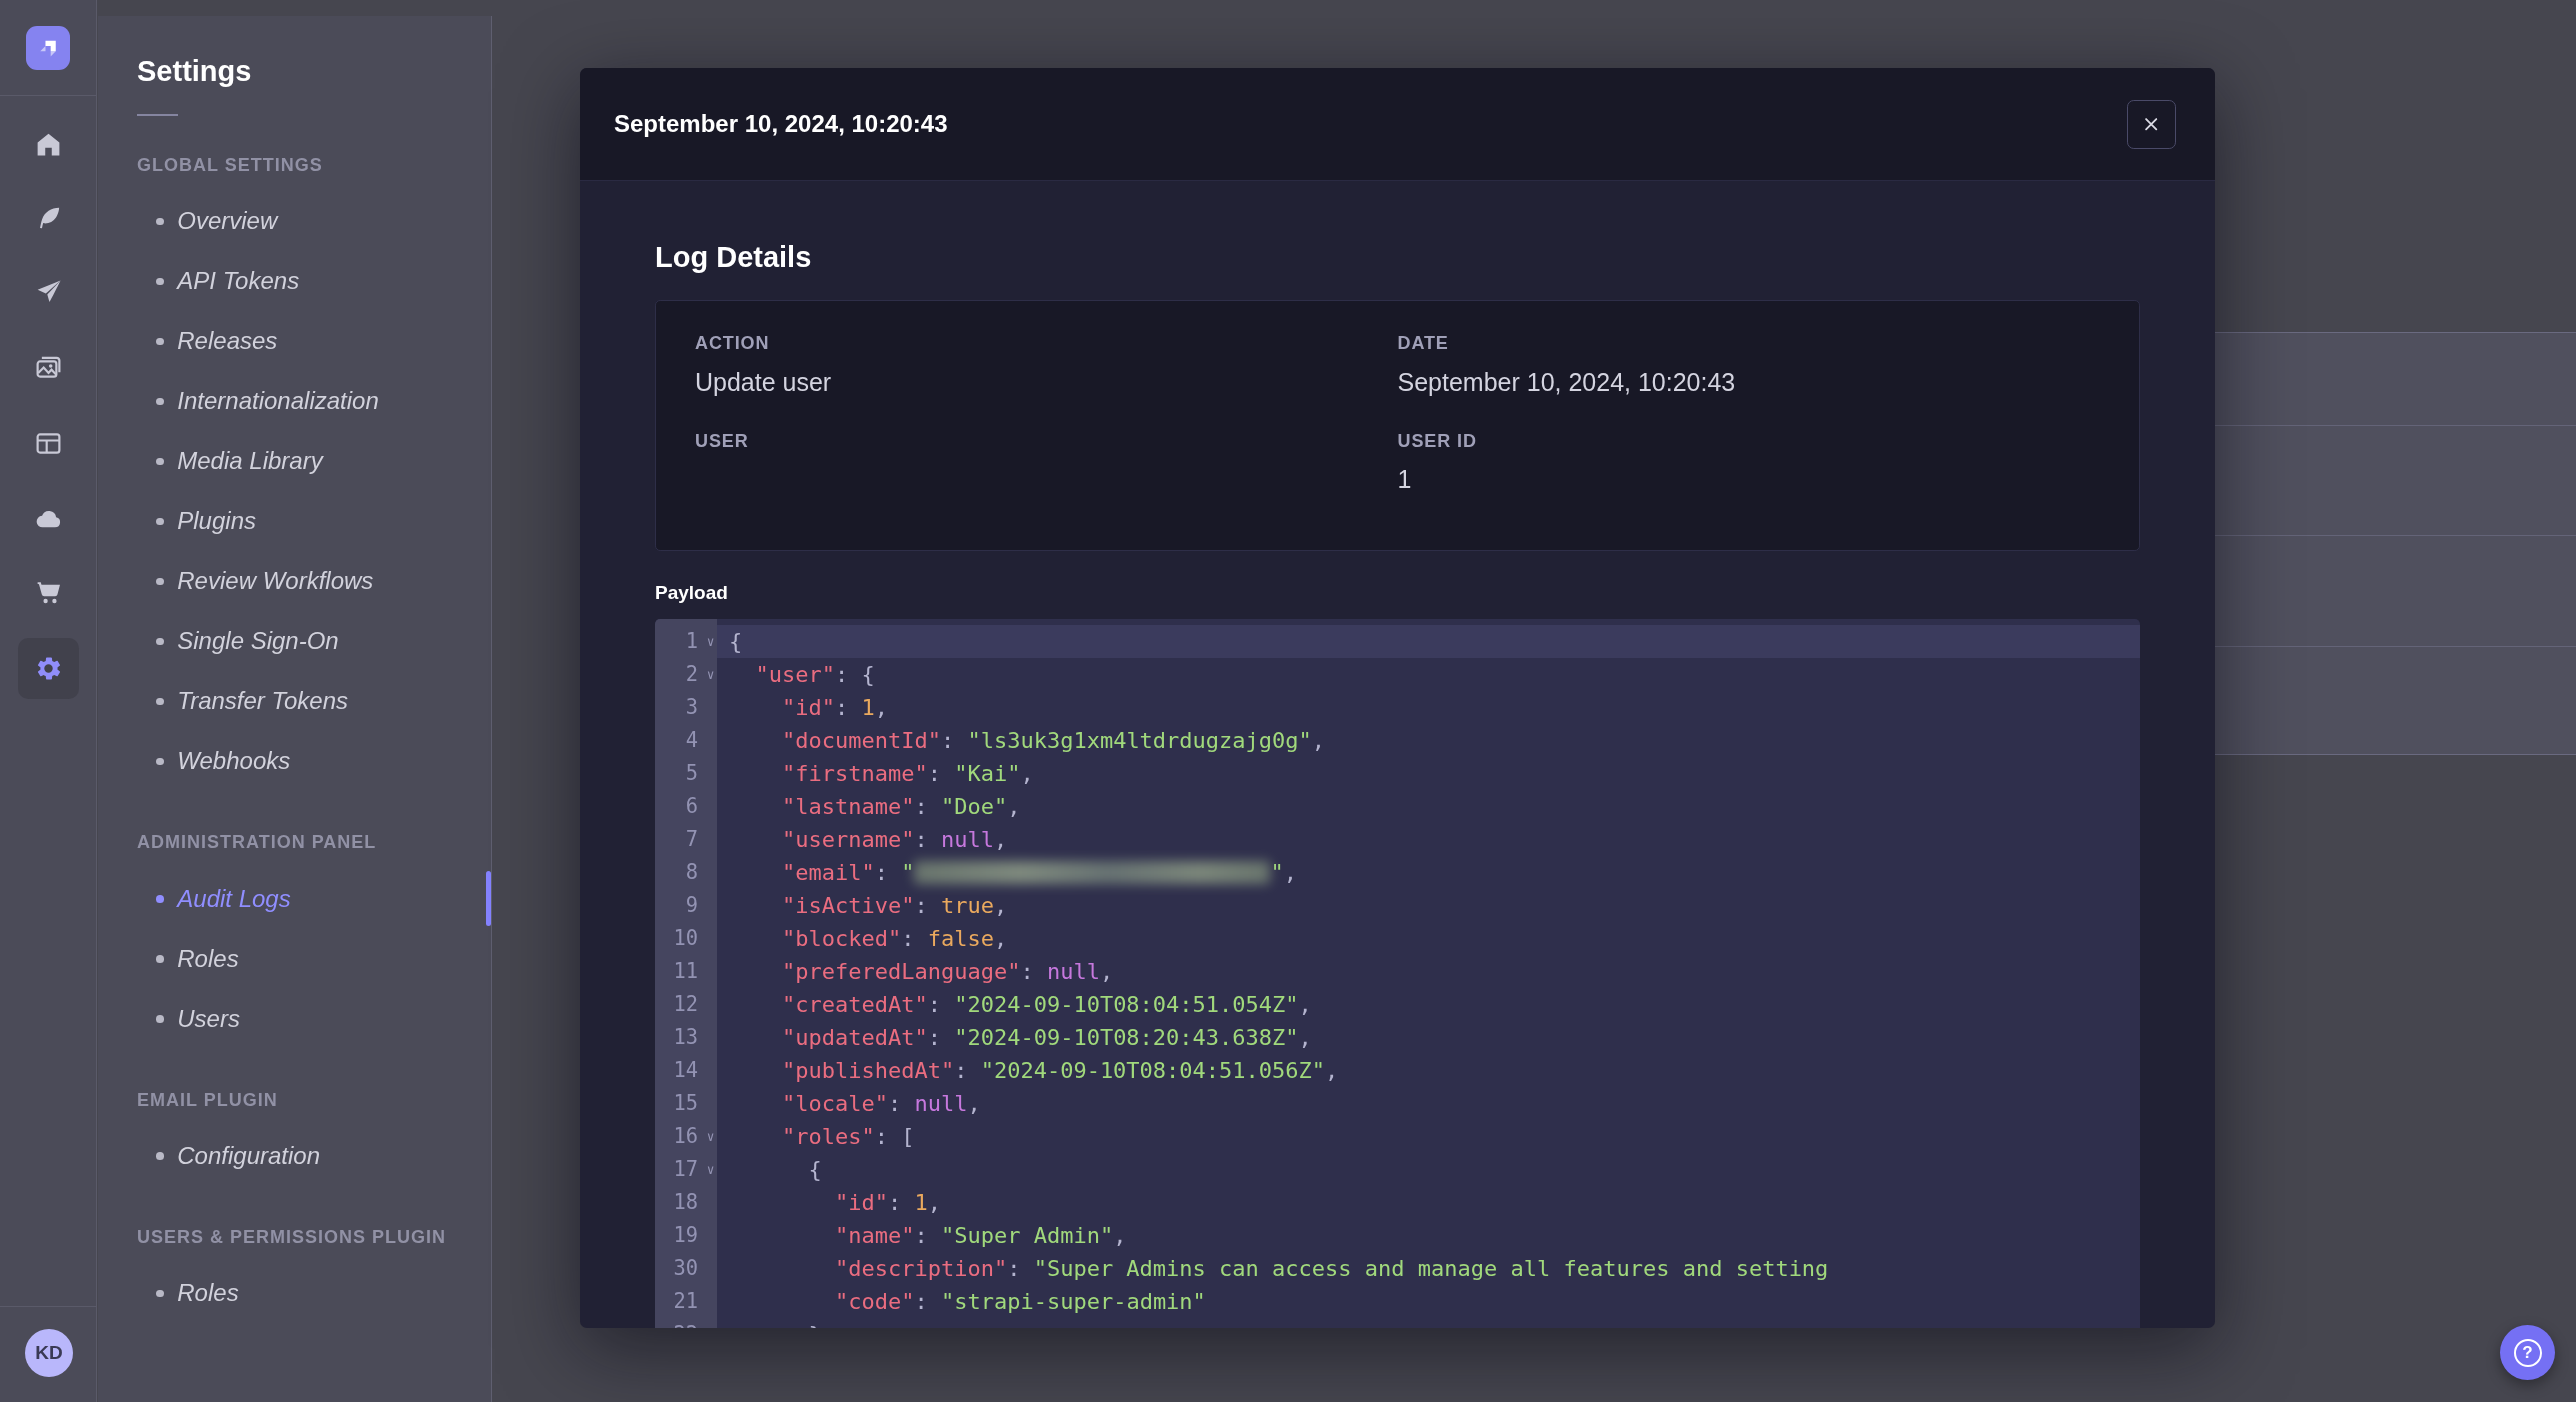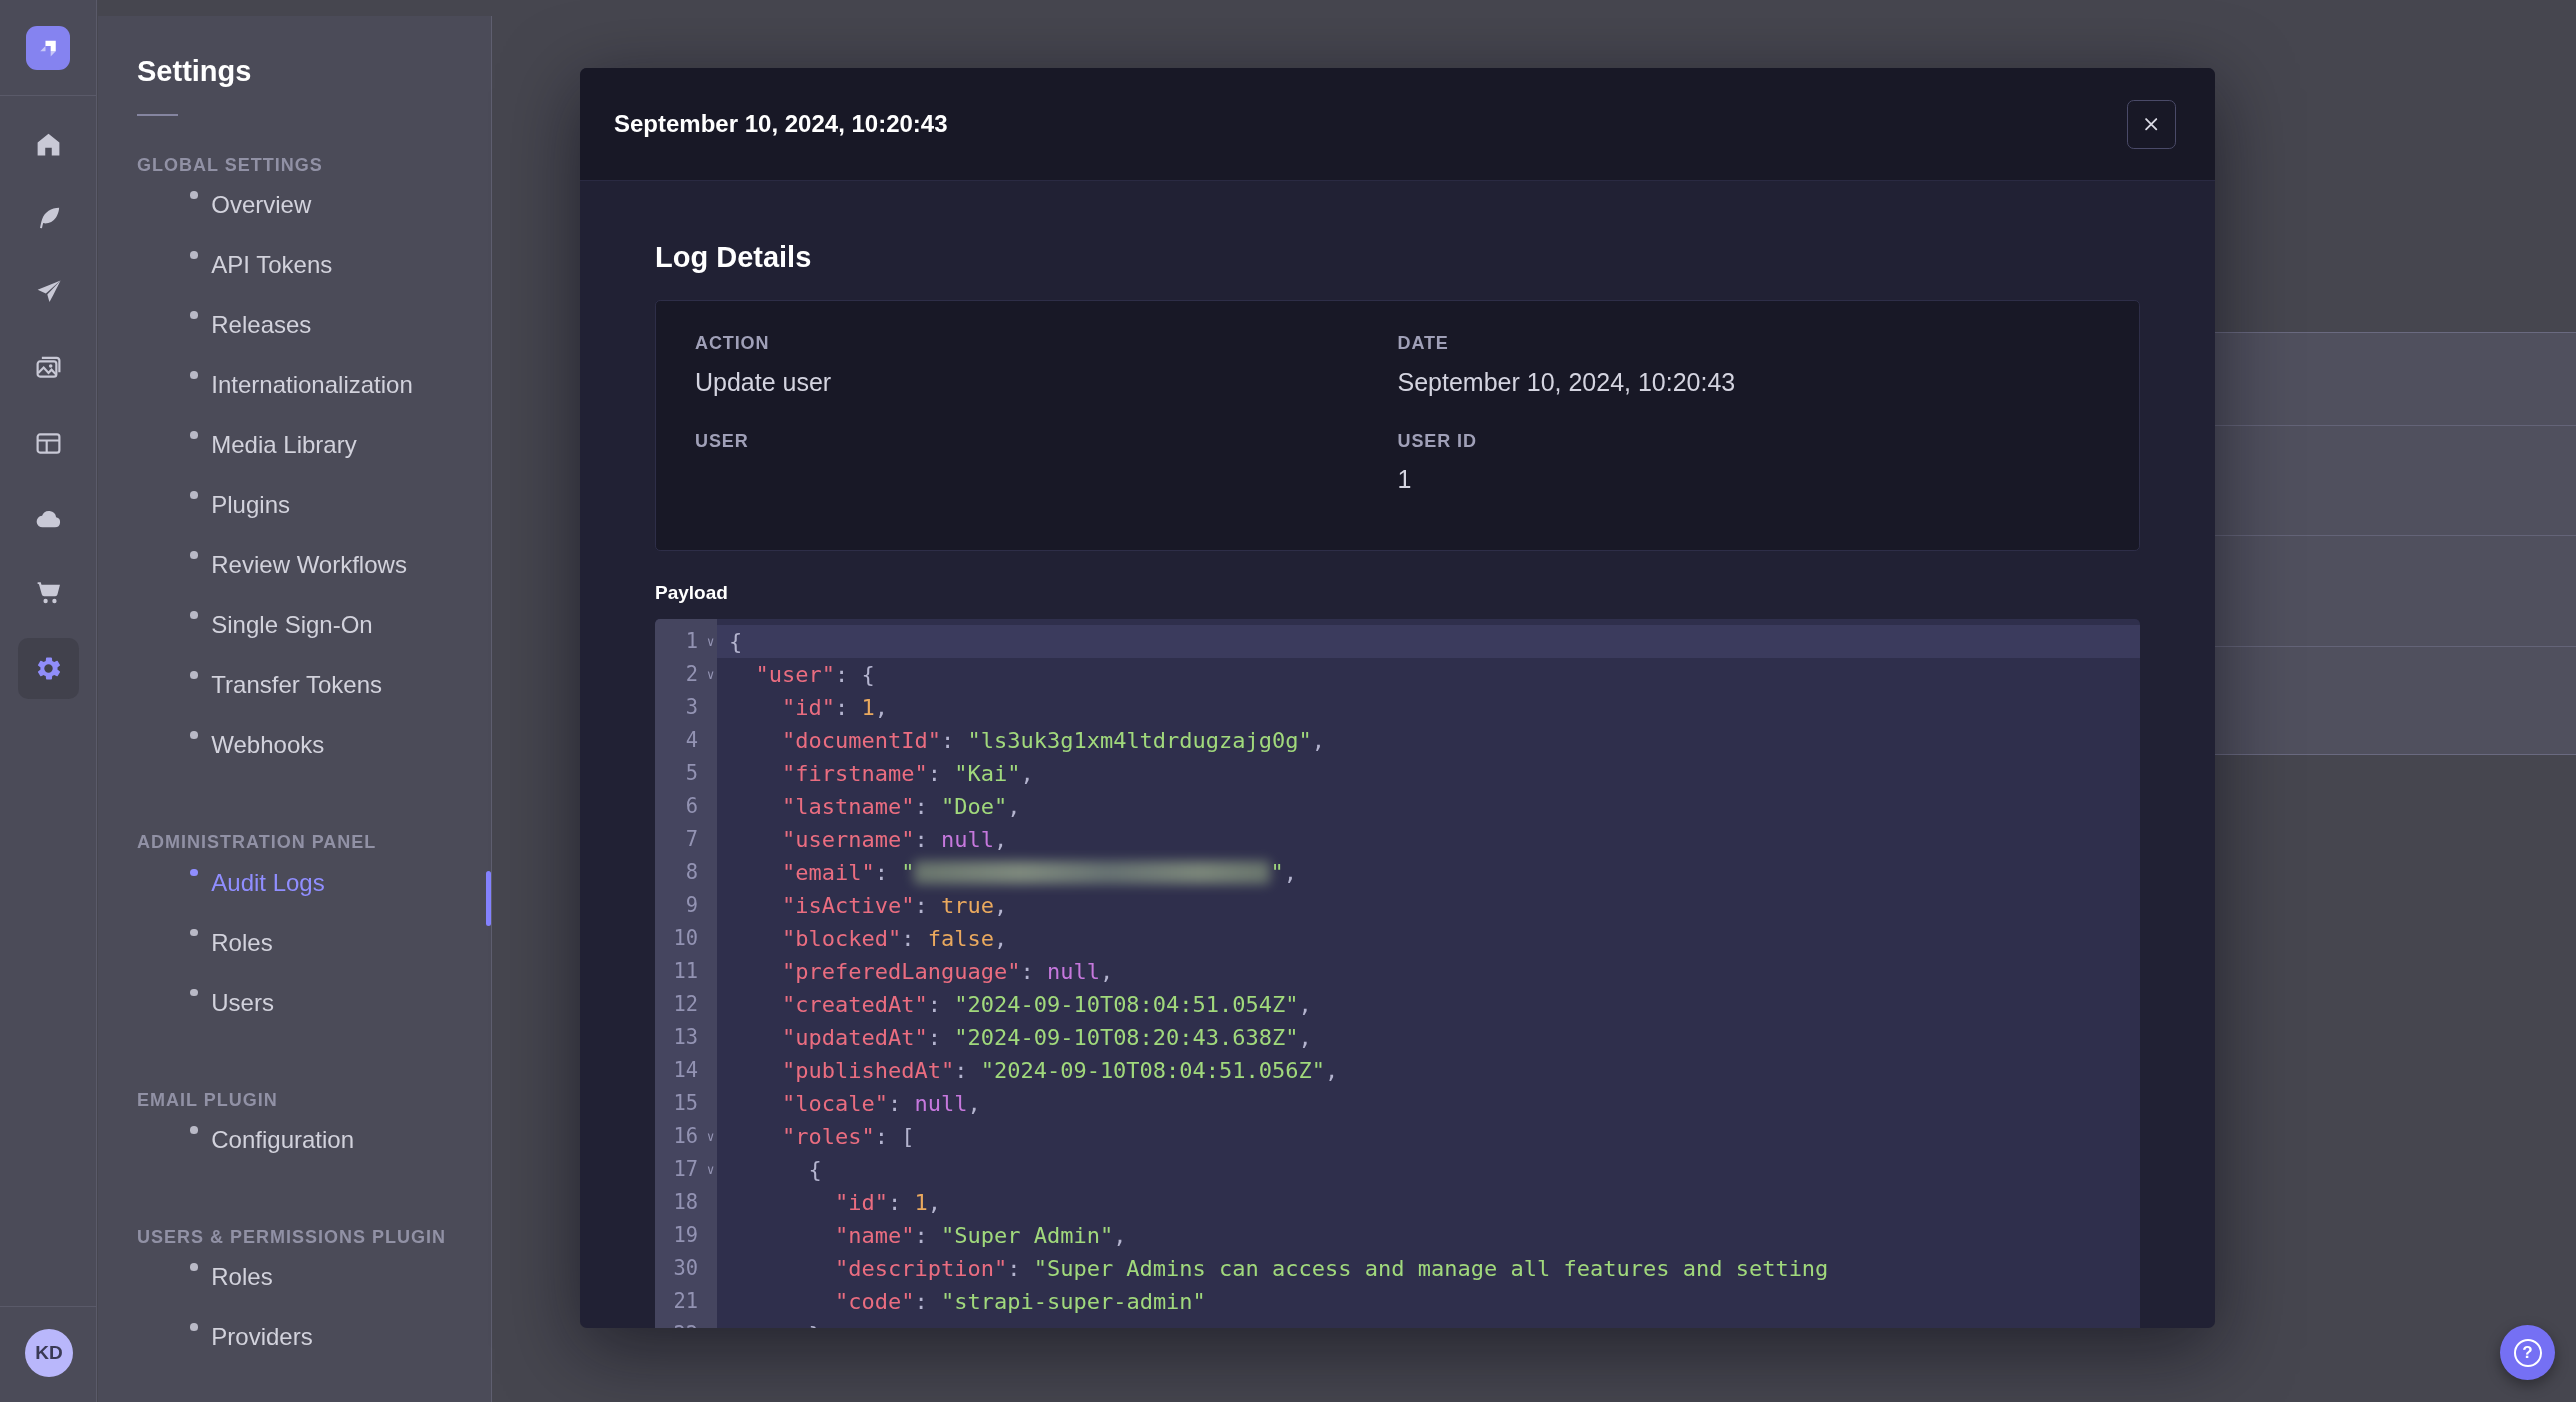--- a/index.html
+++ b/index.html
@@ -23,22 +23,22 @@
 
   
   .settings-nav{position:absolute;left:98px;top:16px;width:394px;height:100%;
                 background:#4b4b58;border-right:0.9px solid #5f5f70;padding-top:39px;z-index:2;}
   .nav-title{margin-left:39px;font-size:29px;font-weight:bold;color:#ffffff;}
   .nav-hr{margin:25.6px 0 0 39px;width:41px;height:2.6px;background:#8585a0;border:none;}
   #nav-sections{margin-top:12px;}
   .nav-section-label{margin:41px 39px 15.3px 39px;font-size:18px;font-weight:bold;
                      letter-spacing:1px;color:#9191a5;}
   .nav-section:first-child .nav-section-label{margin-top:39px;}
-  .nav-item{position:relative;height:60px;display:flex;align-items:flex-start;
-            padding-left:92px;font-size:24px;color:#d2d2dc;cursor:pointer;}
+  .nav-item{position:relative;height:60px;display:flex;align-items:center;
+            padding-left:58px;font-size:24px;color:#d2d2dc;cursor:pointer;font-style:italic;}
   .nav-bullet{width:7.7px;height:7.7px;border-radius:50%;background:#b9b9c6;margin-right:13.6px;flex:none;}
   .nav-item.active{color:#908eff;}
   .nav-item.active .nav-bullet{background:#908eff;}
   .nav-item.active::after{content:"";position:absolute;right:0;top:2.6px;width:5.1px;height:55px;
                           border-radius:2.6px;background:#8482ff;}
 
   
   .content{position:absolute;left:492px;top:0;right:0;bottom:0;background:#46464f;z-index:1;}
   .table-card{position:absolute;left:1193px;top:332px;width:1289px;height:423px;
               background:#50505e;border:0.9px solid #6a6a80;border-radius:8.5px;}
@@ -218,24 +218,20 @@
           <div class="nav-item">
             <span class="nav-bullet"></span>
             <span>Configuration</span>
           </div>
         </div>
         <div class="nav-section">
           <div class="nav-section-label">USERS &amp; PERMISSIONS PLUGIN</div>
           <div class="nav-item">
             <span class="nav-bullet"></span>
             <span>Roles</span>
-          </div>
-          <div class="nav-item">
-            <span class="nav-bullet"></span>
-            <span>Providers</span>
           </div>
         </div>
       </div>
   </nav>
 
   <div class="content">
     <div class="table-card">
       <div class="table-divider td1"></div>
       <div class="table-divider td2"></div>
       <div class="table-divider td3"></div>

